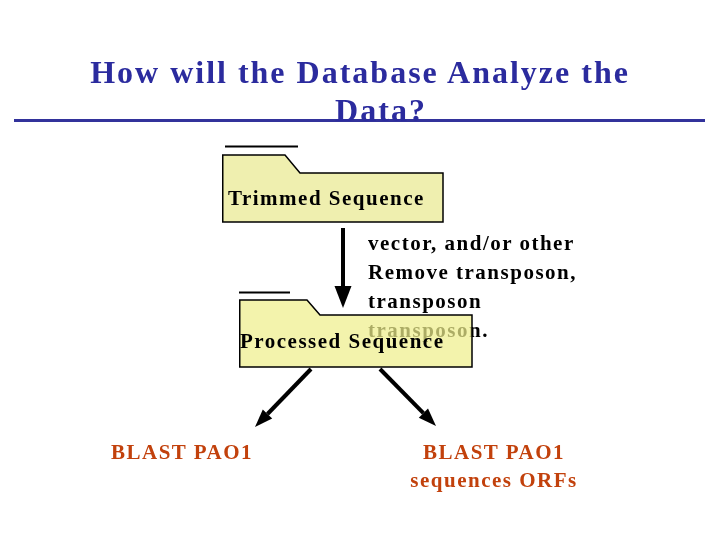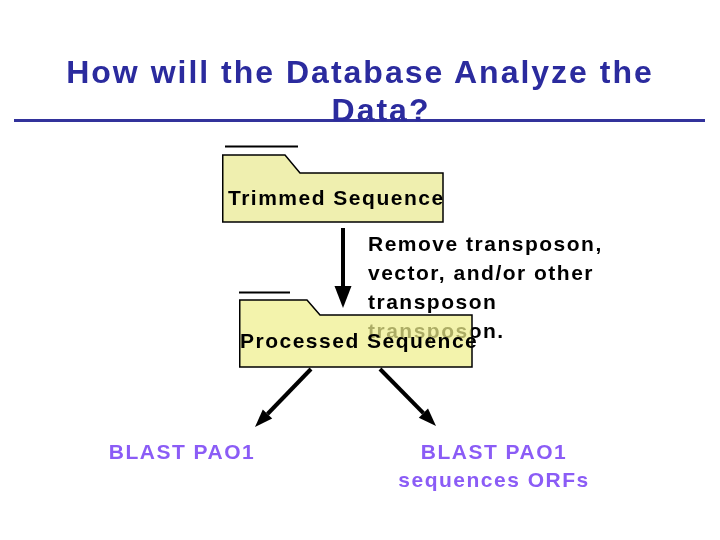--- a/index.html
+++ b/index.html
@@ -1,21 +1,21 @@
 <!DOCTYPE html>
 <html><head>
 <meta charset="utf-8">
 <style>
   html, body { margin: 0; padding: 0; background: #ffffff; }
   .slide {
     position: relative;
     width: 720px;
     height: 540px;
     background: #ffffff;
-    font-family: Liberation Sans, sans-serif;
+    font-family: Liberation Serif, serif;
     font-weight: bold;
     overflow: hidden;
   }
   
   .title {
     position: absolute;
     left: 0; right: 0; top: 53px;
     text-align: center;
     color: #2B2B9E;
     font-size: 32px;
@@ -60,21 +60,21 @@
   .arrow { position: absolute; }
   .arrow-down  { left: 332px; top: 224px; z-index: 2; }
   .arrow-left  { left: 243px; top: 363px; z-index: 2; }
   .arrow-right { left: 368px; top: 363px; z-index: 2; }
   
   .result {
     position: absolute;
     width: 200px;
     top: 438px;
     text-align: center;
-    color: #8b5cf6;
+    color: #c2410c;
     font-size: 21px;
     letter-spacing: 1.5px;
     line-height: 28px;
     white-space: nowrap;
   }
   .result-left  { left: 82px; }
   .result-right { left: 394px; }
 </style>
 </head>
 <body>
@@ -95,22 +95,22 @@
     </svg>
     <div class="folder-label">Trimmed Sequence</div>
   </div>
 
   <svg class="arrow arrow-down" width="22" height="86" viewBox="0 0 22 86">
     <line x1="11" y1="4" x2="11" y2="64" stroke="#000000" stroke-width="4"></line>
     <polygon points="11,84 2.5,62 19.5,62" fill="#000000"></polygon>
   </svg>
 
   <div class="note">
+    <div>vector, and/or other</div>
     <div>Remove transposon,</div>
-    <div>vector, and/or other</div>
     <div>transposon</div>
     <div>transposon.</div>
   </div>
 
   <div class="folder folder2">
     <svg width="234" height="78" viewBox="0 0 234 78">
       <line x1="0" y1="2.5" x2="51" y2="2.5" stroke="#000000" stroke-width="2"></line>
       <polygon points="0.75,77 0.75,10 68,10 81,25 233,25 233,77" fill="rgba(238,238,140,0.72)" stroke="#000000" stroke-width="1.5"></polygon>
     </svg>
     <div class="folder-label">Processed Sequence</div>

